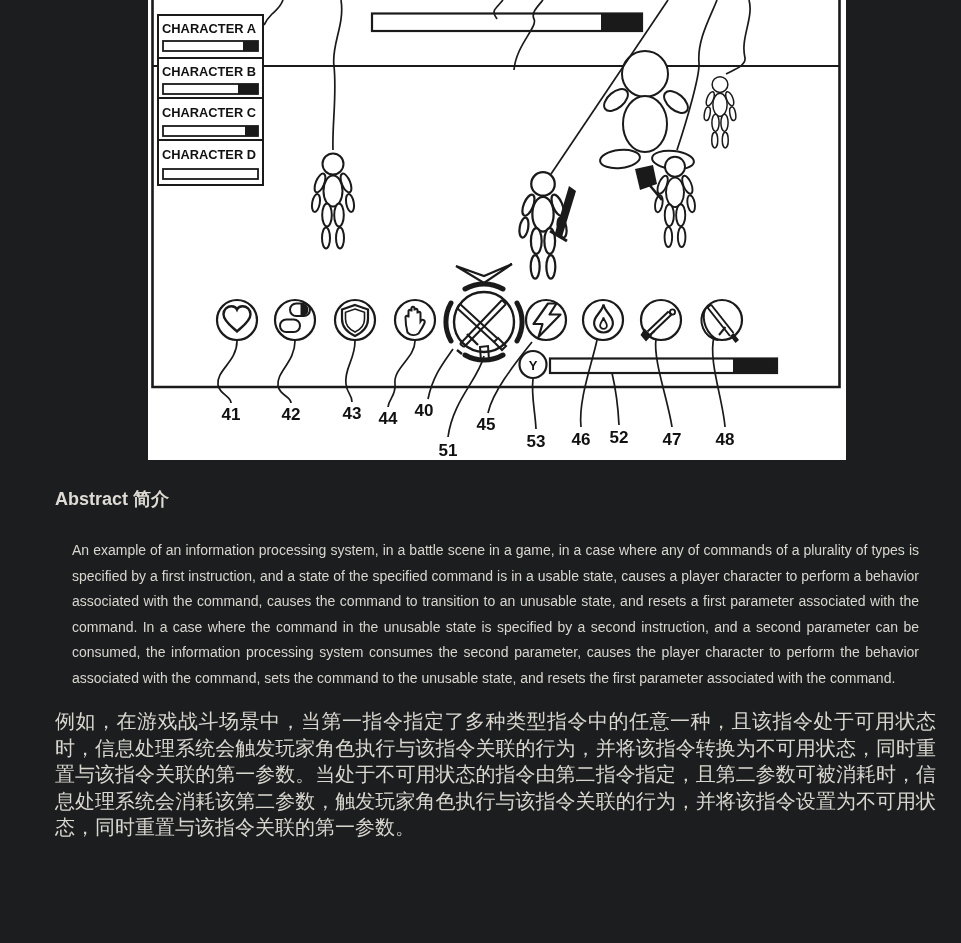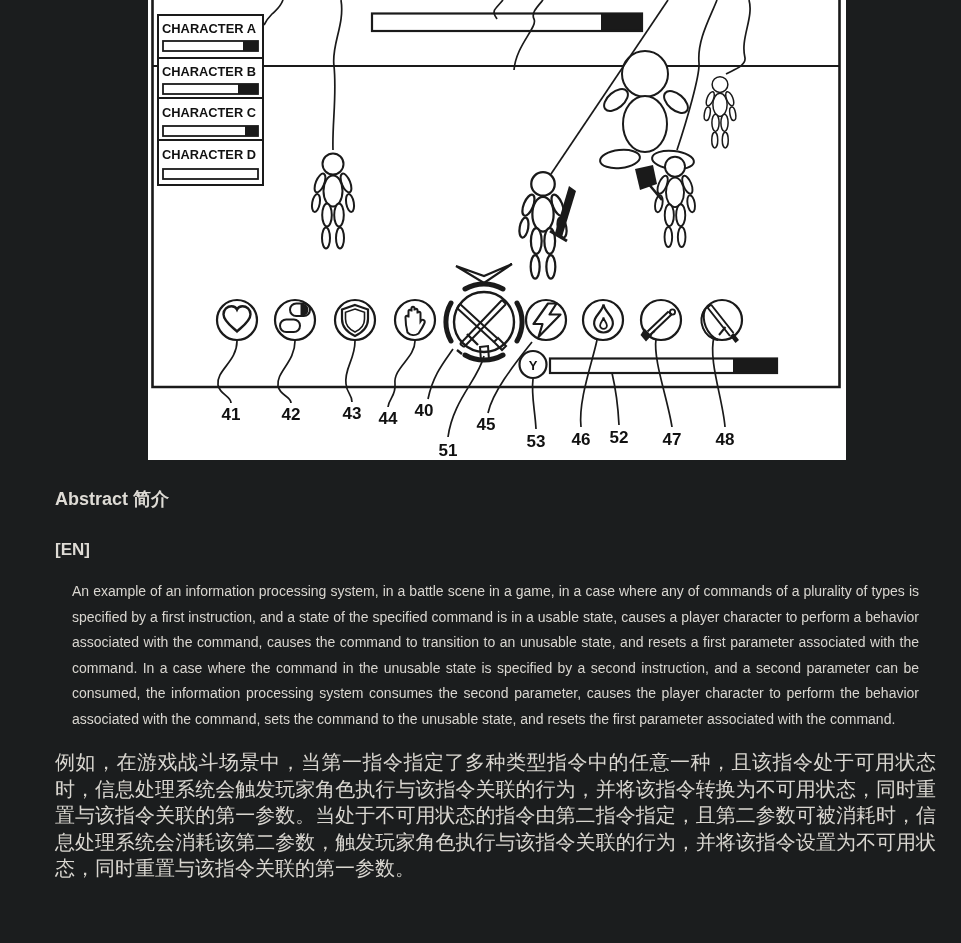--- a/index.html
+++ b/index.html
@@ -197,16 +197,15 @@
     <text class="draw" x="433" y="445" font-size="17" font-weight="600" text-anchor="middle">46</text>
     <text class="draw" x="471" y="443" font-size="17" font-weight="600" text-anchor="middle">52</text>
     <text class="draw" x="524" y="445" font-size="17" font-weight="600" text-anchor="middle">47</text>
     <text class="draw" x="577" y="445" font-size="17" font-weight="600" text-anchor="middle">48</text>
   </g>
 </svg>
 </div>
 
 <div class="textblock">
   <h2 class="abstract-heading">Abstract 简介</h2>
-  <p class="lang-tag">[EN]</p>
   <p class="para-en">An example of an information processing system, in a battle scene in a game, in a case where any of commands of a plurality of types is specified by a first instruction, and a state of the specified command is in a usable state, causes a player character to perform a behavior associated with the command, causes the command to transition to an unusable state, and resets a first parameter associated with the command. In a case where the command in the unusable state is specified by a second instruction, and a second parameter can be consumed, the information processing system consumes the second parameter, causes the player character to perform the behavior associated with the command, sets the command to the unusable state, and resets the first parameter associated with the command.</p>
   <p class="para-zh">例如，在游戏战斗场景中，当第一指令指定了多种类型指令中的任意一种，且该指令处于可用状态时，信息处理系统会触发玩家角色执行与该指令关联的行为，并将该指令转换为不可用状态，同时重置与该指令关联的第一参数。当处于不可用状态的指令由第二指令指定，且第二参数可被消耗时，信息处理系统会消耗该第二参数，触发玩家角色执行与该指令关联的行为，并将该指令设置为不可用状态，同时重置与该指令关联的第一参数。</p>
 </div>
 
 </body></html>

